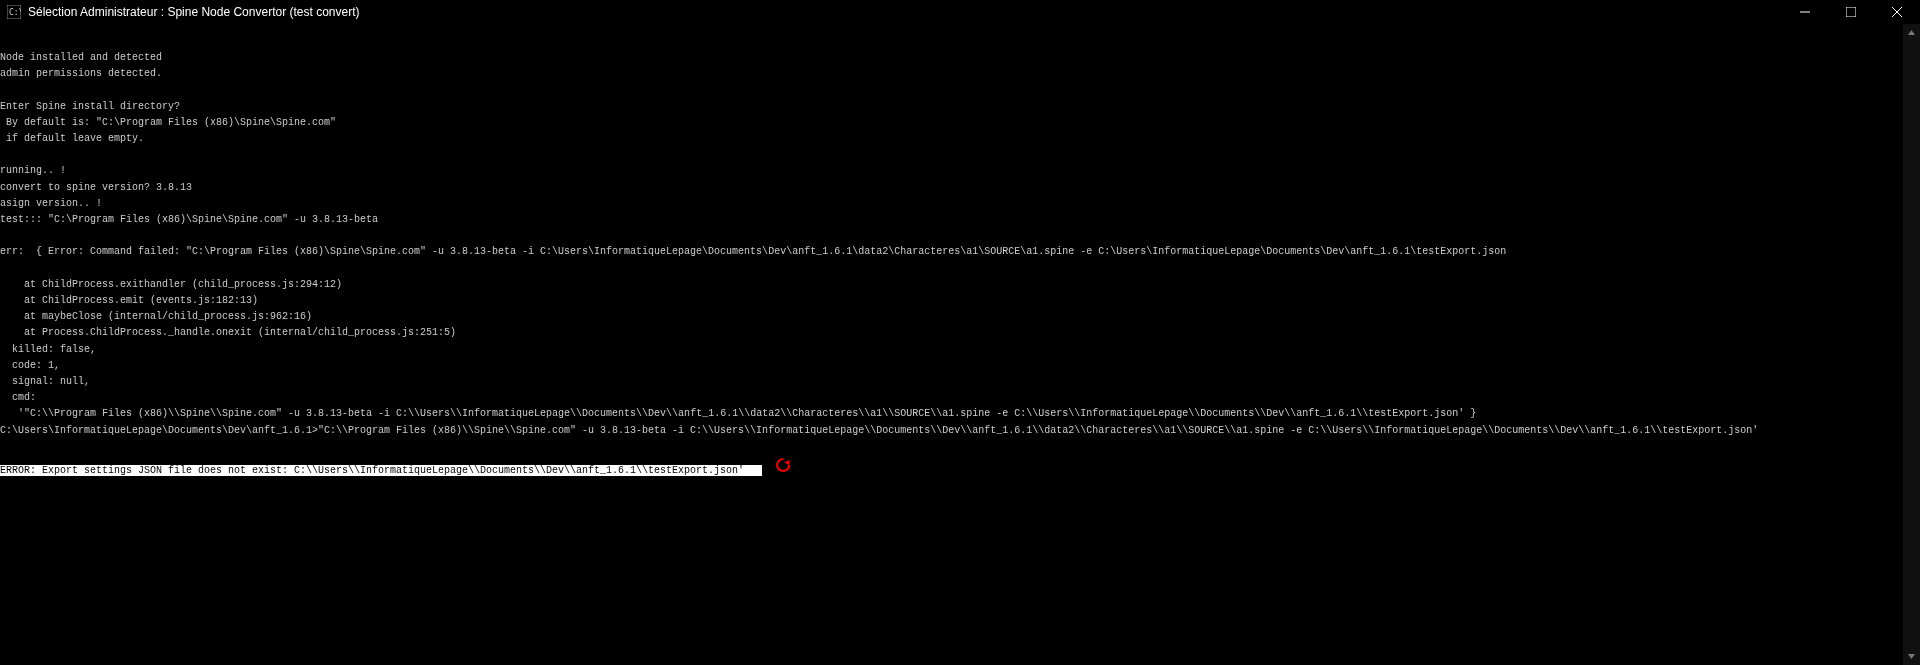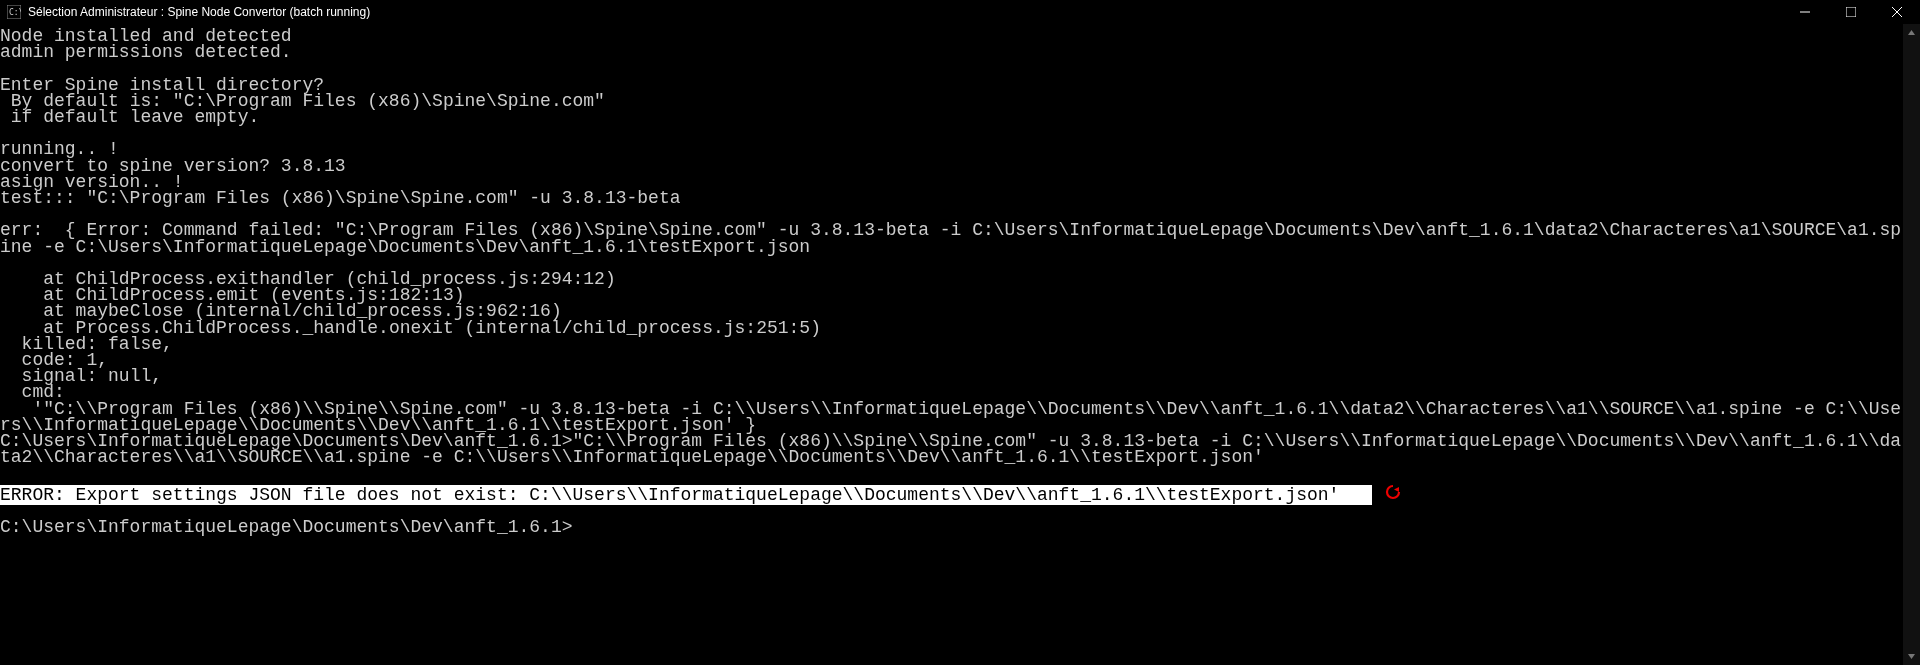--- a/index.html
+++ b/index.html
@@ -7,21 +7,21 @@
   
   .window { width: 1920px; height: 665px; display: flex; flex-direction: column; background: #000; }
   
   .titlebar { height: 24px; background: #000; display: flex; align-items: center; color: #fff; font-family: 'Segoe UI', sans-serif; font-size: 12px; padding-left: 6px; flex-shrink: 0; }
   .titlebar-icon { width: 16px; height: 16px; margin-right: 6px; display: inline-flex; align-items: center; justify-content: center; }
   .titlebar-title { flex: 1; white-space: nowrap; overflow: hidden; }
   .win-controls { display: flex; height: 100%; }
   .win-btn { width: 46px; height: 100%; display: flex; align-items: center; justify-content: center; color: #fff; cursor: pointer; }
   
   .content-wrap { flex: 1; display: flex; overflow: hidden; }
-  .terminal { flex: 1; padding: 4px 0 0 0; color: #ccc; font-family: Consolas, 'Courier New', monospace; font-size: 18px; line-height: 16.2px; white-space: pre-wrap; word-break: break-all; overflow: hidden; }
+  .terminal { flex: 1; padding: 4px 0 0 0; color: #ccc; font-family: Consolas, 'Courier New', monospace; font-size: 10px; line-height: 16.2px; white-space: pre-wrap; word-break: break-all; overflow: hidden; margin-top: 22px; }
   .line { min-height: 16.2px; }
   .hl { background: #ffffff; color: #000; padding: 0; }
   
   .scrollbar { width: 17px; background: #111; display: flex; flex-direction: column; align-items: center; }
   .scroll-arrow { width: 17px; height: 17px; display: flex; align-items: center; justify-content: center; color: #666; font-size: 10px; cursor: pointer; }
   .scroll-track { flex: 1; }
   
   .circ-arrow { display: inline-block; position: relative; top: 1px; margin-left: 12px; }
 </style>
 </head>
@@ -29,21 +29,21 @@
 
 <div class="window">
 
   <div class="titlebar">
     <span class="titlebar-icon">
       <svg width="14" height="14" viewBox="0 0 14 14">
           <rect x="0" y="0" width="14" height="14" fill="#000" stroke="#888" stroke-width="1"></rect>
           <text x="2" y="10" font-size="8" fill="#ccc" font-family="monospace">C:\</text>
         </svg>
     </span>
-    <span class="titlebar-title">Sélection Administrateur :  Spine Node Convertor (batch running)</span>
+    <span class="titlebar-title">Sélection Administrateur :  Spine Node Convertor (test convert)</span>
     <div class="win-controls">
       <div class="win-btn">
         <svg width="10" height="10" viewBox="0 0 10 10">
             <line x1="0" y1="5" x2="10" y2="5" stroke="#fff" stroke-width="1"></line>
           </svg>
       </div>
       <div class="win-btn">
         <svg width="10" height="10" viewBox="0 0 10 10">
             <rect x="0" y="0" width="10" height="10" stroke="#fff" stroke-width="1" fill="none"></rect>
           </svg>
@@ -54,21 +54,21 @@
             <line x1="10" y1="0" x2="0" y2="10" stroke="#fff" stroke-width="1"></line>
           </svg>
       </div>
     </div>
   </div>
 
   <div class="content-wrap">
     <div class="terminal" id="terminal"><div class="line">Node installed and detected</div><div class="line">admin permissions detected.</div><div class="line"></div><div class="line">Enter Spine install directory?</div><div class="line"> By default is: "C:\Program Files (x86)\Spine\Spine.com"</div><div class="line"> if default leave empty.</div><div class="line"></div><div class="line">running.. !</div><div class="line">convert to spine version? 3.8.13</div><div class="line">asign version.. !</div><div class="line">test::: "C:\Program Files (x86)\Spine\Spine.com" -u 3.8.13-beta</div><div class="line"></div><div class="line">err:  { Error: Command failed: "C:\Program Files (x86)\Spine\Spine.com" -u 3.8.13-beta -i C:\Users\InformatiqueLepage\Documents\Dev\anft_1.6.1\data2\Characteres\a1\SOURCE\a1.spine -e C:\Users\InformatiqueLepage\Documents\Dev\anft_1.6.1\testExport.json</div><div class="line"></div><div class="line">    at ChildProcess.exithandler (child_process.js:294:12)</div><div class="line">    at ChildProcess.emit (events.js:182:13)</div><div class="line">    at maybeClose (internal/child_process.js:962:16)</div><div class="line">    at Process.ChildProcess._handle.onexit (internal/child_process.js:251:5)</div><div class="line">  killed: false,</div><div class="line">  code: 1,</div><div class="line">  signal: null,</div><div class="line">  cmd:</div><div class="line">   '"C:\\Program Files (x86)\\Spine\\Spine.com" -u 3.8.13-beta -i C:\\Users\\InformatiqueLepage\\Documents\\Dev\\anft_1.6.1\\data2\\Characteres\\a1\\SOURCE\\a1.spine -e C:\\Users\\InformatiqueLepage\\Documents\\Dev\\anft_1.6.1\\testExport.json' }</div><div class="line">C:\Users\InformatiqueLepage\Documents\Dev\anft_1.6.1&gt;"C:\\Program Files (x86)\\Spine\\Spine.com" -u 3.8.13-beta -i C:\\Users\\InformatiqueLepage\\Documents\\Dev\\anft_1.6.1\\data2\\Characteres\\a1\\SOURCE\\a1.spine -e C:\\Users\\InformatiqueLepage\\Documents\\Dev\\anft_1.6.1\\testExport.json'</div><div class="line"></div><div class="line"><span class="hl">ERROR: Export settings JSON file does not exist: C:\\Users\\InformatiqueLepage\\Documents\\Dev\\anft_1.6.1\\testExport.json'   </span><span class="circ-arrow"><svg width="18" height="18" viewBox="0 0 18 18">
               <path d="M9 3 a6 6 0 1 0 6 6" fill="none" stroke="#e00" stroke-width="2.2"></path>
               <path d="M15 4 L15 9 L10 6.5 Z" fill="#e00"></path>
-            </svg></span></div><div class="line"></div><div class="line">C:\Users\InformatiqueLepage\Documents\Dev\anft_1.6.1&gt;</div></div>
+            </svg></span></div><div class="line"></div></div>
     <div class="scrollbar">
       <div class="scroll-arrow">
         <svg width="9" height="9" viewBox="0 0 9 9">
             <path d="M4.5 2 L8 7 L1 7 Z" fill="#777"></path>
           </svg>
       </div>
       <div class="scroll-track"></div>
       <div class="scroll-arrow">
         <svg width="9" height="9" viewBox="0 0 9 9">
             <path d="M4.5 7 L8 2 L1 2 Z" fill="#777"></path>

